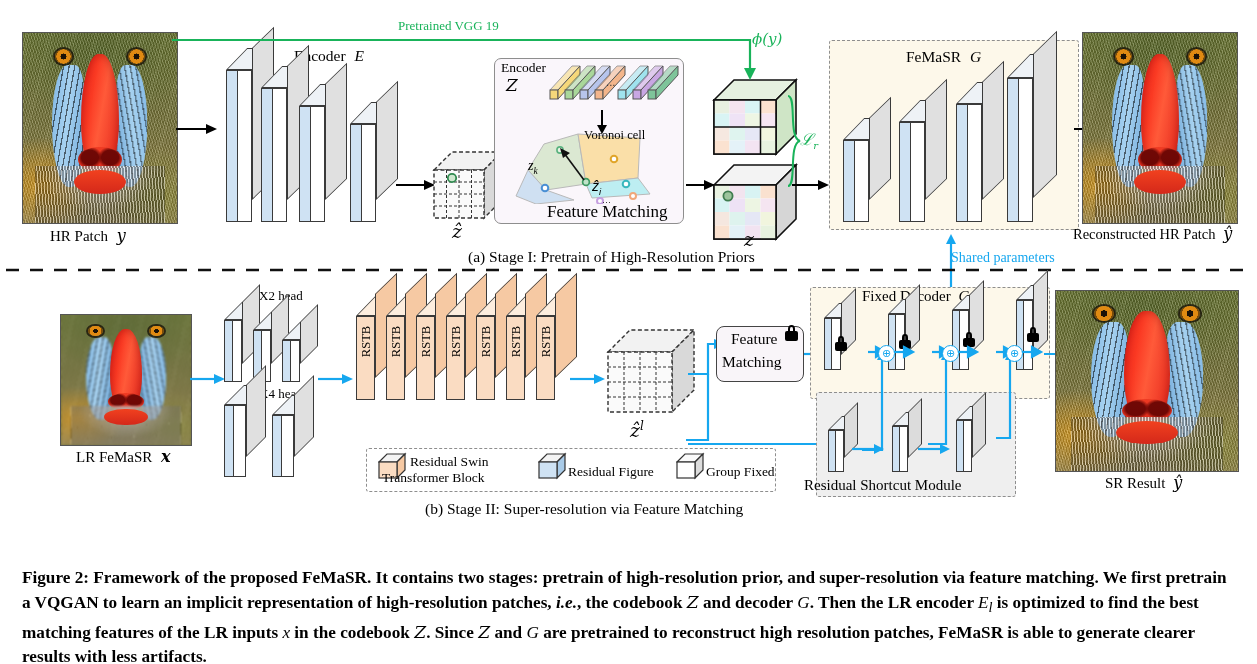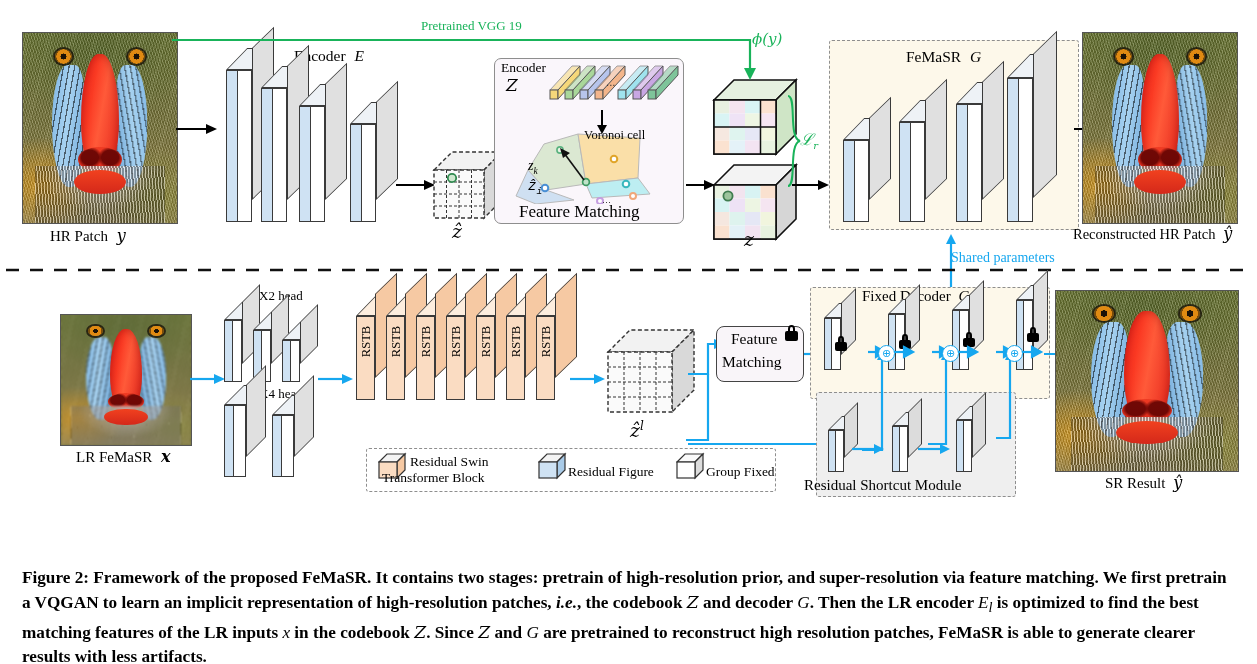--- a/index.html
+++ b/index.html
@@ -220,24 +220,24 @@
     <circle cx="133" cy="70" r="3.0" fill="#fff" stroke="#f0a87a" stroke-width="2"></circle>
     <circle cx="100" cy="75" r="3.0" fill="#fff" stroke="#c59fe0" stroke-width="2"></circle>
     <line x1="64" y1="27" x2="84" y2="54" stroke="#111" stroke-width="1.6"></line>
     <polygon points="60,22 70,27 63,32" fill="#111"></polygon>
     <text x="102" y="77" font-family="DejaVu Sans, sans-serif" font-size="9" fill="#333">…</text>
   </svg>
   <div class="txt" style="left:584px;top:128px;font-size:12.5px;">Voronoi cell</div>
   <div class="txt it" style="left:528px;top:158px;font-size:14px;">
     <span>z</span><sub style="font-size:9.5px;">k</sub>
   </div>
-  <div class="txt it" style="left:528px;top:178px;font-size:14px;font-family:Liberation Mono, monospace;">
+  <div class="txt it" style="left:592px;top:178px;font-size:14px;font-family:Liberation Sans, sans-serif;">
     <span>ẑ</span><sub style="font-size:9.5px;">i</sub>
   </div>
-  <div class="txt" style="left:519px;top:202px;font-size:17px;">Feature Matching</div>
+  <div class="txt" style="left:547px;top:202px;font-size:17px;">Feature Matching</div>
 
   <svg class="abs" style="left:686px;top:178px;width:30px;height:14px;">
     <line x1="0" y1="7" x2="18" y2="7" stroke="#000" stroke-width="2"></line>
     <polygon points="18,2 29,7 18,12" fill="#000"></polygon>
   </svg>
 
   <svg class="abs" style="left:712px;top:78px;width:86px;height:82px;">
     <polygon points="2,22 22,2 84,2 64,22" fill="#e5f1e0" stroke="#111" stroke-width="1.6"></polygon>
     <polygon points="64,22 84,2 84,56 64,76" fill="#cfe5c6" stroke="#111" stroke-width="1.6"></polygon>
     <rect x="2" y="22" width="62" height="54" fill="#fff" stroke="#111" stroke-width="1.6"></rect>
@@ -290,21 +290,21 @@
     </g>
     <rect x="2" y="22" width="62" height="54" fill="none" stroke="#111" stroke-width="1.6"></rect>
     <circle cx="16" cy="33" r="4.6" fill="#9cc49c" stroke="#3f7c4f" stroke-width="1.8"></circle>
   </svg>
   <div class="txt it" style="left:744px;top:228px;font-size:19px;font-family:'DejaVu Serif',serif;">z</div>
 
   <svg class="abs" style="left:170px;top:18px;width:595px;height:72px;">
     <path d="M 2,22 L 580,22 L 580,52" fill="none" stroke="#19b35a" stroke-width="2.2"></path>
     <polygon points="574,50 586,50 580,62" fill="#19b35a"></polygon>
   </svg>
-  <div class="txt" style="left:421px;top:18px;font-size:13px;color:#19b35a;">Pretrained VGG 19</div>
+  <div class="txt" style="left:398px;top:18px;font-size:13px;color:#19b35a;">Pretrained VGG 19</div>
   <div class="txt" style="left:752px;top:30px;font-size:15px;color:#19b35a;font-family:'DejaVu Serif',serif;font-style:italic;">ϕ(y)</div>
 
   <svg class="abs" style="left:784px;top:94px;width:22px;height:96px;">
     <path d="M 4,2 C 13,2 4,44 16,47 C 4,50 13,92 4,92" fill="none" stroke="#19b35a" stroke-width="2"></path>
   </svg>
   <div class="txt" style="left:800px;top:128px;font-size:16px;color:#19b35a;font-family:'DejaVu Serif',serif;">
     <span class="cal">ℒ</span><sub style="font-size:10px;font-style:italic;">r</sub>
   </div>
 
   <svg class="abs" style="left:792px;top:178px;width:38px;height:14px;">
@@ -365,20 +365,21 @@
     <div class="eyeL"></div>
     <div class="eyeR"></div>
     <div class="beard"></div>
     <div class="chin"></div>
   </div>
   <div class="txt" style="left:1073px;top:224px;font-size:14.5px;">
     <span>Reconstructed HR Patch</span>
     <span class="it" style="font-family:'DejaVu Serif',serif;font-size:16px;padding-left:4px;">ŷ</span>
   </div>
 
+  <div class="txt" style="left:468px;top:248px;font-size:15.5px;">(a) Stage I: Pretrain of High-Resolution Priors</div>
 
   <svg class="abs" style="left:944px;top:232px;width:14px;height:70px;">
     <line x1="7" y1="68" x2="7" y2="10" stroke="#16a7ef" stroke-width="2.2"></line>
     <polygon points="2,12 12,12 7,2" fill="#16a7ef"></polygon>
   </svg>
   <div class="txt" style="left:951px;top:250px;font-size:14px;color:#16a7ef;">Shared parameters</div>
 
   <svg class="abs" style="left:6px;top:268px;width:1245px;height:4px;">
     <line x1="0" y1="2" x2="1245" y2="2" stroke="#111" stroke-width="2.3" stroke-dasharray="13,11"></line>
   </svg>
@@ -709,18 +710,19 @@
       <div style="position: absolute; left: 676px; top: 458px; width: 24px; height: 22px;">
         <svg width="30" height="28" style="position:absolute;left:0;top:-6px;">
           <polygon points="1,10 9,2 27,2 19,10" fill="#fafafa" stroke="#333" stroke-width="1.2"></polygon>
           <polygon points="19,10 27,2 27,18 19,26" fill="#dcdcdc" stroke="#333" stroke-width="1.2"></polygon>
           <rect x="1" y="10" width="18" height="16" fill="#ffffff" stroke="#333" stroke-width="1.2"></rect>
         </svg>
       </div>
       <div style="position: absolute; left: 706px; top: 464px; font-size: 13.5px; font-family: &quot;Liberation Serif&quot;, serif; white-space: nowrap; line-height: 16px; text-align: center;">Group Fixed</div>
     </div>
 
+  <div class="txt" style="left:425px;top:500px;font-size:15.5px;">(b) Stage II: Super-resolution via Feature Matching</div>
 
   <div class="caption">
     <span>Figure 2:</span><span> Framework of the proposed FeMaSR. It contains two stages: pretrain of high-resolution prior, and super-resolution via feature matching. We first pretrain a VQGAN to learn an implicit representation of high-resolution patches, </span><span class="it">i.e.</span><span>, the codebook </span><span class="cal" style="font-weight:normal;">Z</span><span> and decoder </span><span class="it" style="font-weight:normal;">G</span><span>. Then the LR encoder </span><span class="it" style="font-weight:normal;">E</span><sub style="font-style:italic;font-weight:normal;">l</sub><span> is optimized to find the best matching features of the LR inputs </span><span class="it" style="font-weight:normal;">x</span><span> in the codebook </span><span class="cal" style="font-weight:normal;">Z</span><span>. Since </span><span class="cal" style="font-weight:normal;">Z</span><span> and </span><span class="it" style="font-weight:normal;">G</span><span> are pretrained to reconstruct high resolution patches, FeMaSR is able to generate clearer results with less artifacts.</span>
   </div>
 
 </div>
 
 </body></html>

